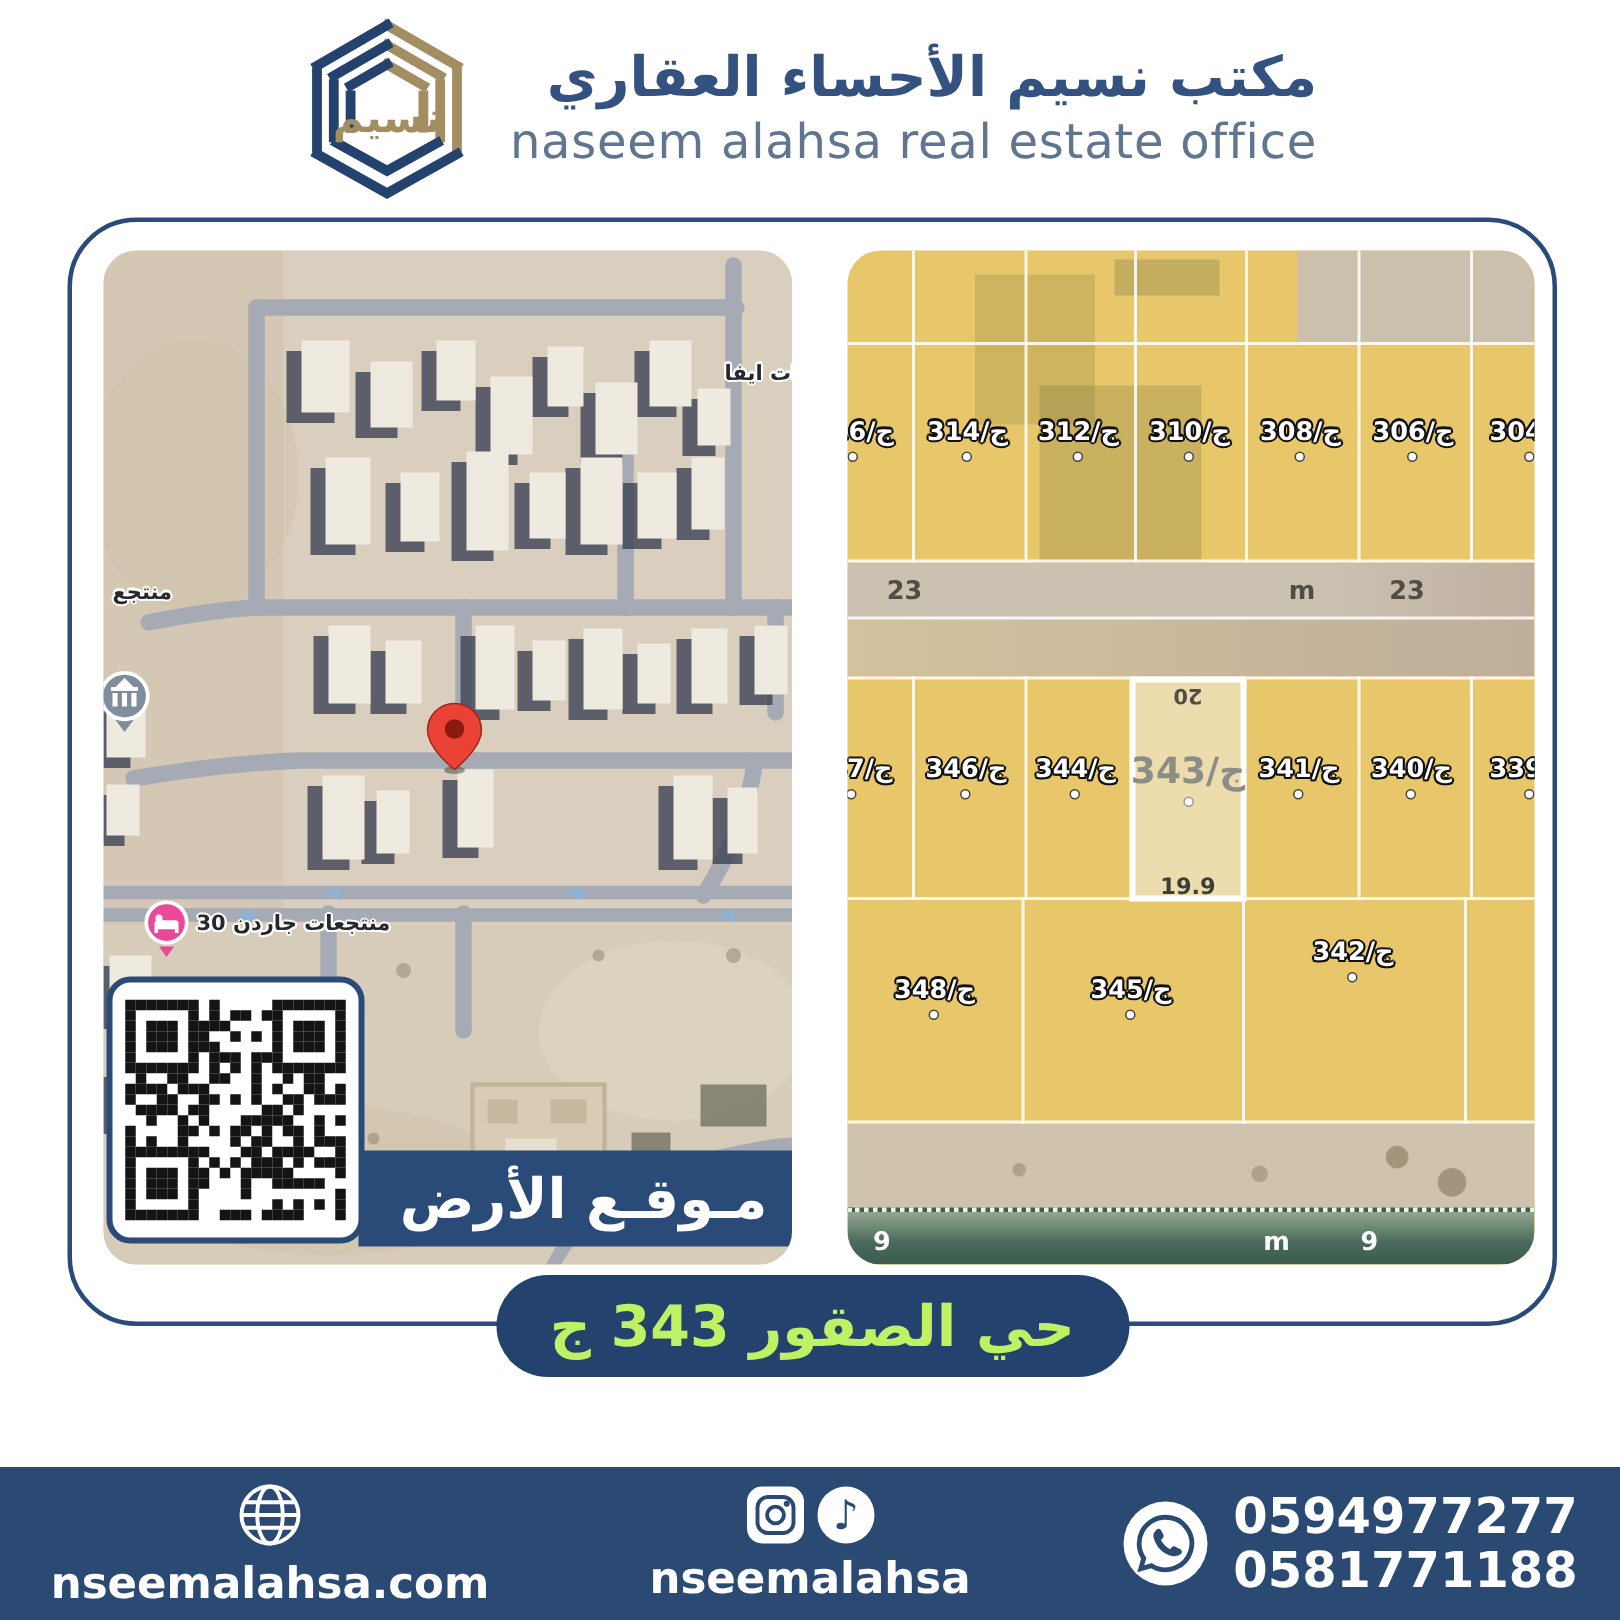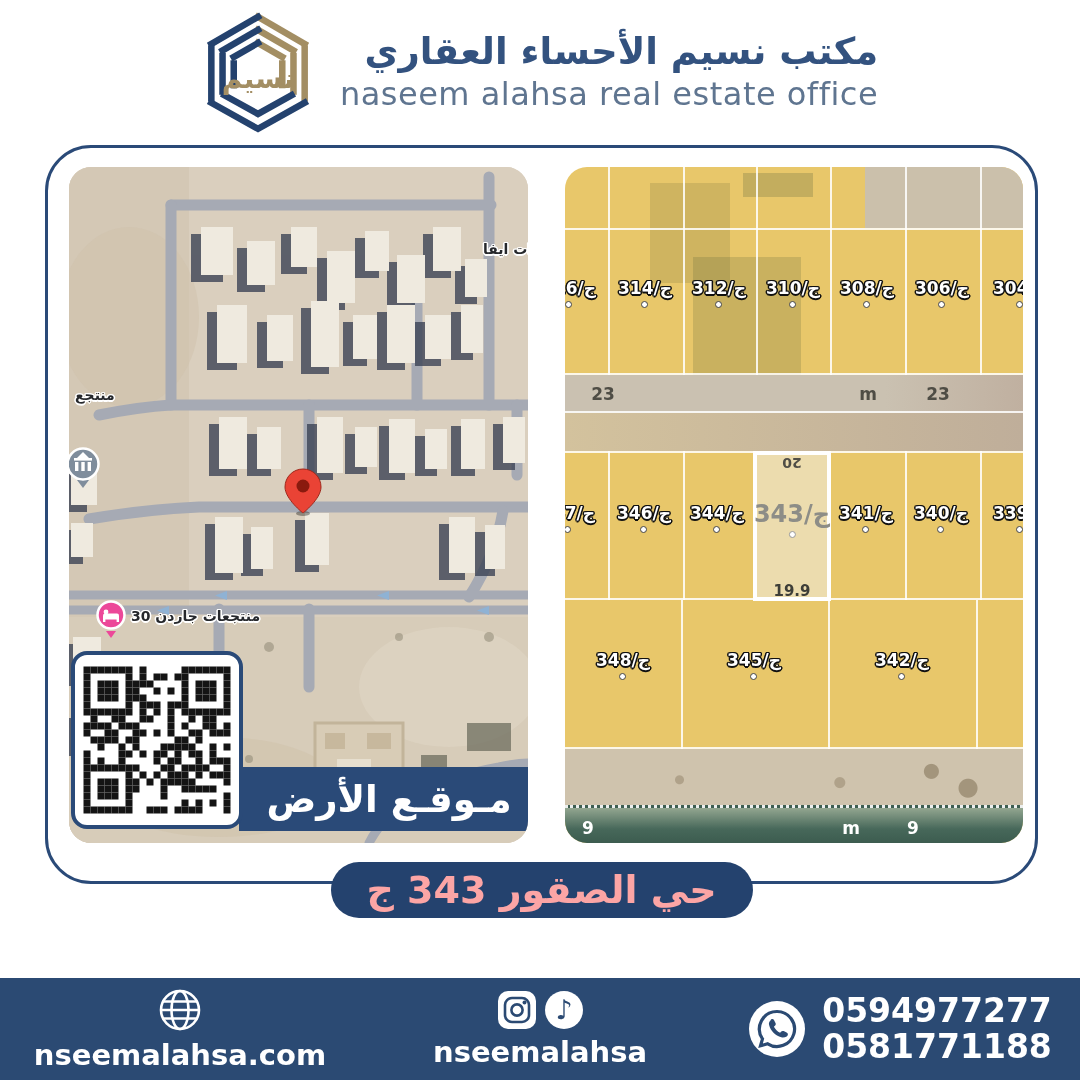--- a/index.html
+++ b/index.html
@@ -61,21 +61,21 @@
   .sel-label{position:absolute;left:227px;top:352px;transform:translate(-50%,-50%);
              display:flex;flex-direction:column;align-items:center;
              color:#8d8d87;font-size:24px;font-weight:bold;z-index:5;}
   .sel-label .dot{border-color:#999;}
   .dim{position:absolute;transform:translate(-50%,-50%);color:#504e46;font-weight:bold;z-index:5;}
   .dim-top{left:227px;top:296px;font-size:14px;transform:translate(-50%,-50%) rotate(180deg);}
   .dim-bottom{left:227px;top:424px;font-size:15px;color:#3e3e38;}
 
   
   .pill{position:absolute;left:50%;bottom:-37px;transform:translateX(-50%);background:#24426e;
-        color:#fca5a5;border-radius:36px;height:56px;min-width:348px;display:flex;align-items:center;
+        color:#bef264;border-radius:36px;height:68px;min-width:348px;display:flex;align-items:center;
         justify-content:center;font-size:38px;font-weight:bold;padding:0 36px;box-sizing:border-box;z-index:9;}
 
   
   .license{position:absolute;top:937px;left:0;width:1080px;height:41px;background:#b1a897;
            color:#1f3c66;display:flex;align-items:center;justify-content:center;
            font-size:26px;font-weight:bold;}
 
   
   .footer{position:absolute;top:978px;left:0;width:1080px;height:102px;background:#2b4a73;
           display:flex;color:#fff;}
@@ -601,21 +601,21 @@
         </div>
 
       <div class="rm-label" dir="ltr" style="left:58px;top:498px;">
           <span>ج/348</span>
           <i class="dot"></i>
         </div>
       <div class="rm-label" dir="ltr" style="left:189px;top:498px;">
           <span>ج/345</span>
           <i class="dot"></i>
         </div>
-      <div class="rm-label" dir="ltr" style="left:337px;top:498px;">
+      <div class="rm-label" dir="ltr" style="left:337px;top:473px;">
           <span>ج/342</span>
           <i class="dot"></i>
         </div>
     </div>
 
     <div class="pill" dir="rtl">حي الصقور 343 ج</div>
   </div>
 
 
   <div class="footer">

